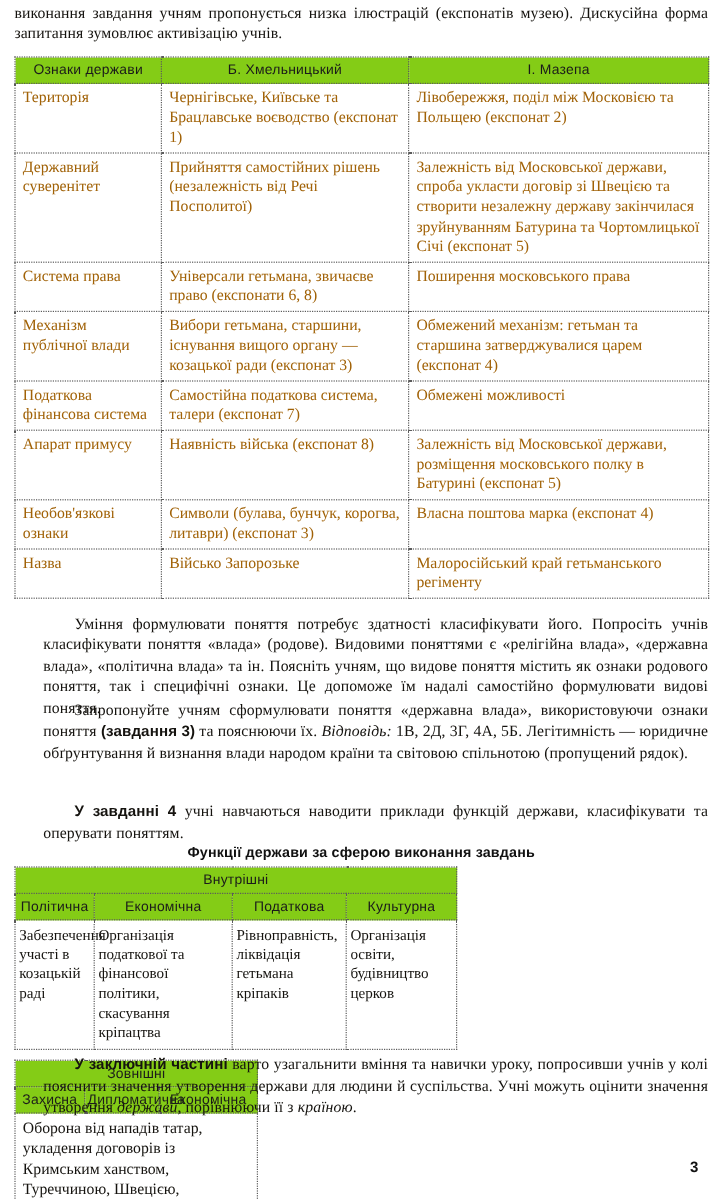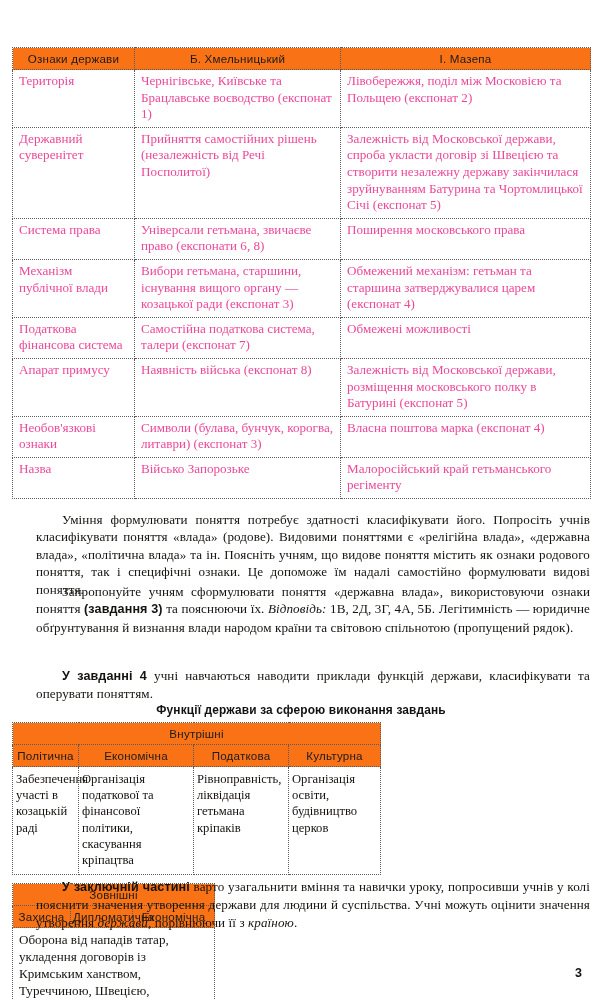--- a/index.html
+++ b/index.html
@@ -45,34 +45,34 @@
     width: 100%;
   }
   table.doc td, table.doc th {
     border: 1px dotted #5b5b5b;
     padding: 3px 6px 4px 6px;
     vertical-align: top;
     font-weight: normal;
     text-align: left;
   }
   .hdr-cell {
-    background: #f97316;
+    background: #84cc16;
     font-family: "Liberation Sans", "DejaVu Sans", sans-serif;
     font-size: 11.6px;
     letter-spacing: 0.2px;
     color: #1b1b1b;
     text-align: center !important;
     padding-top: 4px !important;
     padding-bottom: 4px !important;
     margin-left: 12px;
   }
   .cell-txt {
     font-size: 13.1px;
     line-height: 16.6px;
-    color: #ec4899;
+    color: #a16207;
   }
 
   
   .t1-wrap { position: absolute; left: 0; top: 47px; width: 578px; }
   .t1 col.c1 { width: 122px; }
   .t1 col.c2 { width: 206px; }
   .t1 col.c3 { width: 250px; }
   .t1 td { height: 1px; }
 
   
@@ -133,20 +133,23 @@
     font-weight: bold;
     font-size: 12.5px;
     color: #111;
   }
 </style>
 </head>
 <body>
 
 <div class="page">
 
+  <div class="intro">
+    <p class="body">виконання завдання учням пропонується низка ілюстрацій (експонатів музею). Дискусійна форма запитання зумовлює активізацію учнів.</p>
+  </div>
 
   <div class="t1-wrap">
     <table class="doc t1">
       <colgroup>
           <col class="c1">
           <col class="c2">
           <col class="c3">
         </colgroup>
       <thead>
         <tr>

